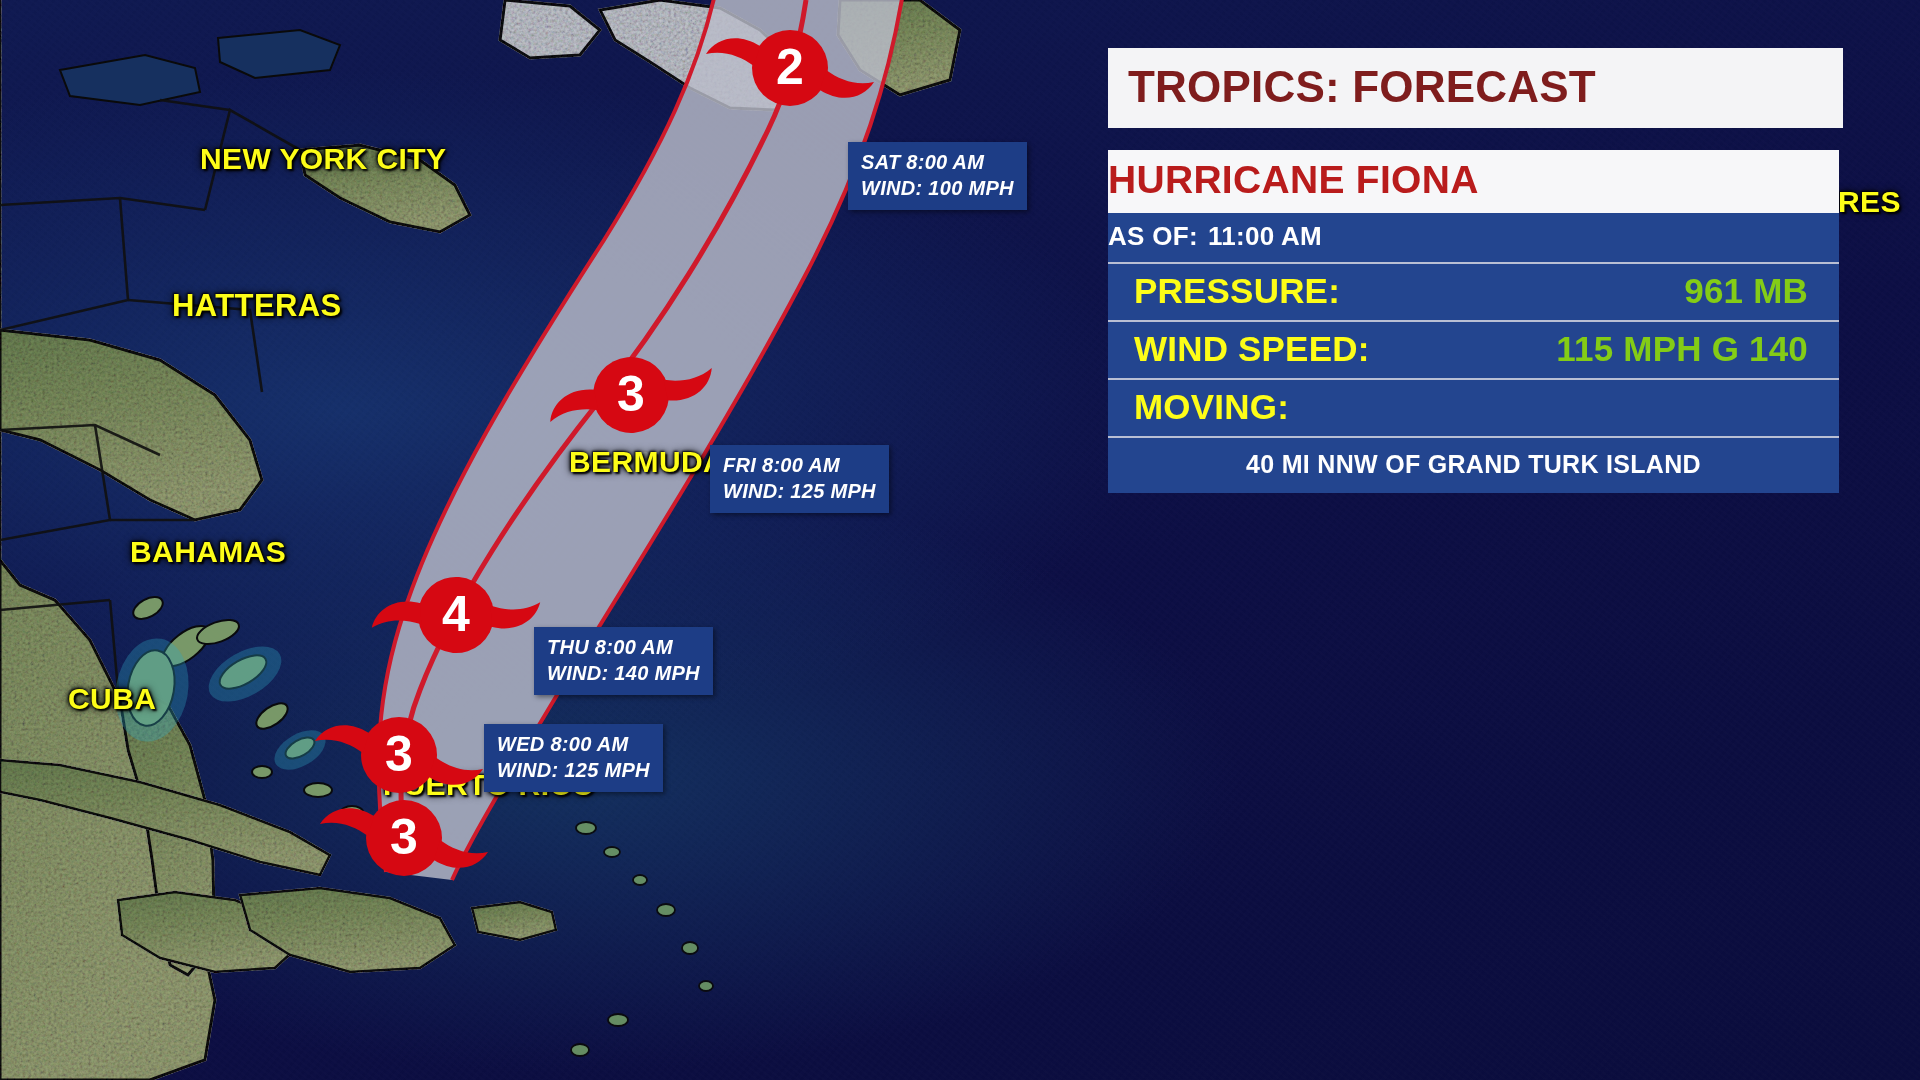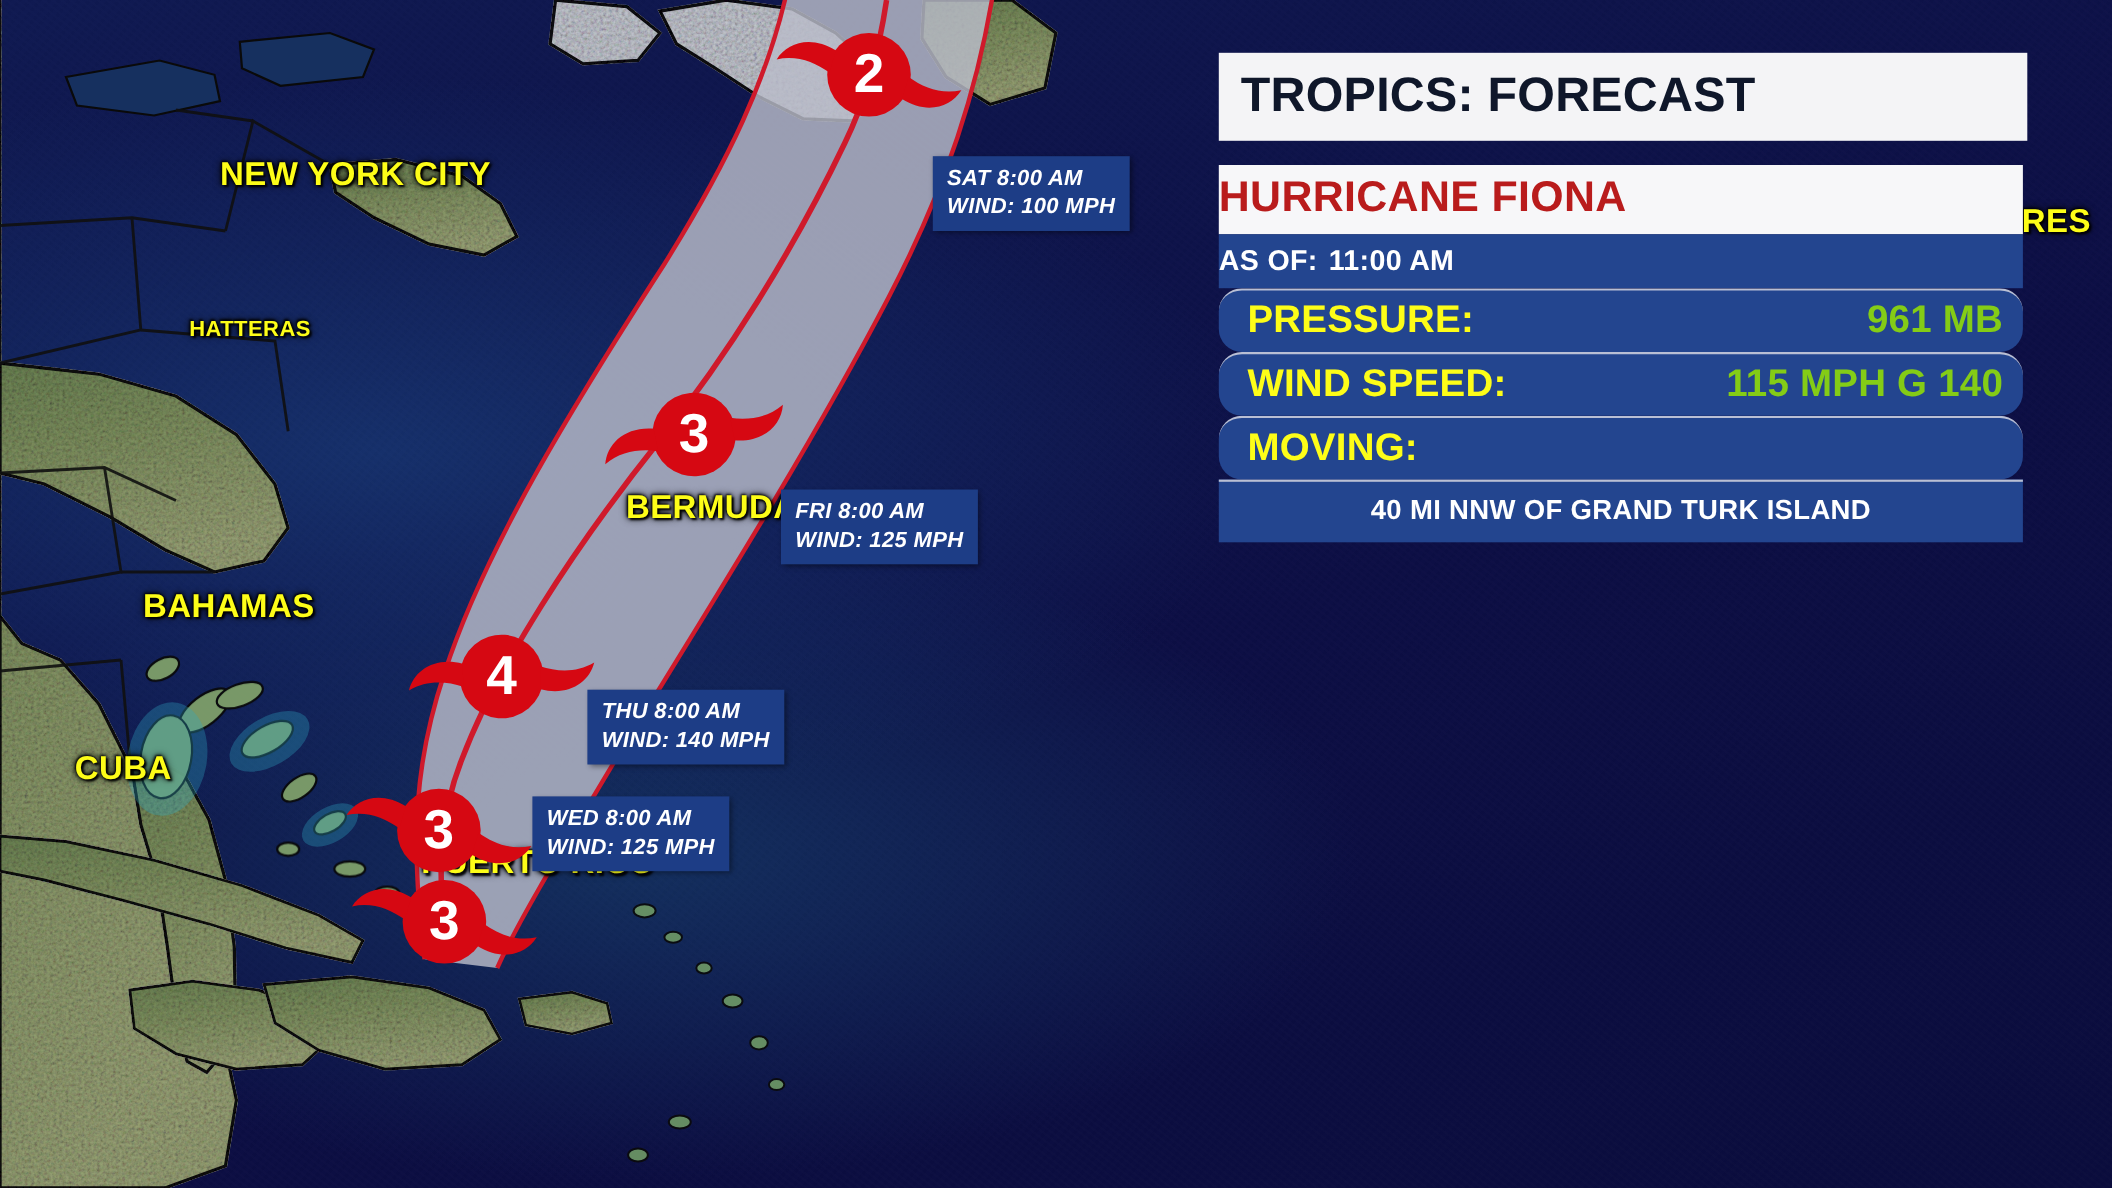--- a/index.html
+++ b/index.html
@@ -57,21 +57,21 @@
     font-style:italic;
     box-shadow:2px 2px 5px rgba(0,0,0,.45);
     white-space:nowrap;
   }
   .callout .cl-line { display:block; }
 
   
   #info-panel { position:absolute; left:1108px; top:48px; width:735px; }
 
   .pnl-title {
-    background:#f4f4f6; color:#0f172a;
+    background:#f4f4f6; color:#7f1d1d;
     font-size:44px; font-weight:bold; letter-spacing:.2px;
     padding:14px 20px 16px 20px;
     width:735px;
   }
   .pnl-sub {
     background:#23458f; color:#fff;
     font-size:33px; font-weight:bold; letter-spacing:.3px;
     padding:7px 20px 9px 20px;
     width:726px;
     margin-top:5px;
@@ -88,21 +88,21 @@
     border-top:2px solid #b9bfd4;
     display:flex; align-items:center;
   }
   .row.first { border-top:none; }
   .row-asof {
     justify-content:flex-start;
     font-size:26px; font-weight:bold;
     padding:8px 0 10px 0;
     letter-spacing:.3px;
   }
-  .row-data { padding:7px 18px 9px 26px; justify-content:space-between;border-radius:21px; }
+  .row-data { padding:7px 31px 9px 26px; justify-content:space-between; }
   .row-key { color:#fdfd18; font-size:35px; font-weight:bold; letter-spacing:.2px; }
   .row-val { color:#84cc16;   font-size:35px; font-weight:bold; letter-spacing:.2px; }
   .row-loc {
     justify-content:center; font-size:25px; font-weight:bold;
     padding:12px 0 14px 0; letter-spacing:.3px;
   }
 </style>
 </head>
 <body>
 
@@ -216,21 +216,21 @@
          C500,790 470,840 452,880 Z"></path>
 
     <path fill="none" stroke="#cf1a2b" stroke-width="4" d="M386,872 C372,760 378,690 404,612 C440,500 520,370 604,240 C660,150 700,70 718,-20"></path>
     <path fill="none" stroke="#cf1a2b" stroke-width="4" d="M452,880 C470,840 500,790 560,690 C640,560 735,410 808,270 C860,170 890,80 905,-20"></path>
 
     <path fill="none" stroke="#cf1a2b" stroke-width="5" d="M404,845 C398,790 400,740 420,690 C452,606 520,500 600,400
          C660,325 720,230 768,130 C790,85 800,40 806,0"></path>
   </svg>
 
   <div class="geo-label" style="left:200px;top:142px;font-size:30px;">NEW YORK CITY</div>
-  <div class="geo-label" style="left:172px;top:288px;font-size:20px;">HATTERAS</div>
+  <div class="geo-label" style="left:172px;top:288px;font-size:31px;">HATTERAS</div>
   <div class="geo-label" style="left:130px;top:535px;font-size:30px;">BAHAMAS</div>
   <div class="geo-label" style="left:68px;top:682px;font-size:30px;">CUBA</div>
   <div class="geo-label" style="left:383px;top:768px;font-size:30px;">PUERTO RICO</div>
   <div class="geo-label" style="left:569px;top:445px;font-size:30px;">BERMUDA</div>
   <div class="geo-label" style="left:1838px;top:185px;font-size:30px;">RES</div>
 
   <svg id="marker-svg" style="position:absolute;inset:0;width:1920px;height:1080px;" viewBox="0 0 1920 1080">
     <defs>
 
       <g id="hurricane-glyph">

